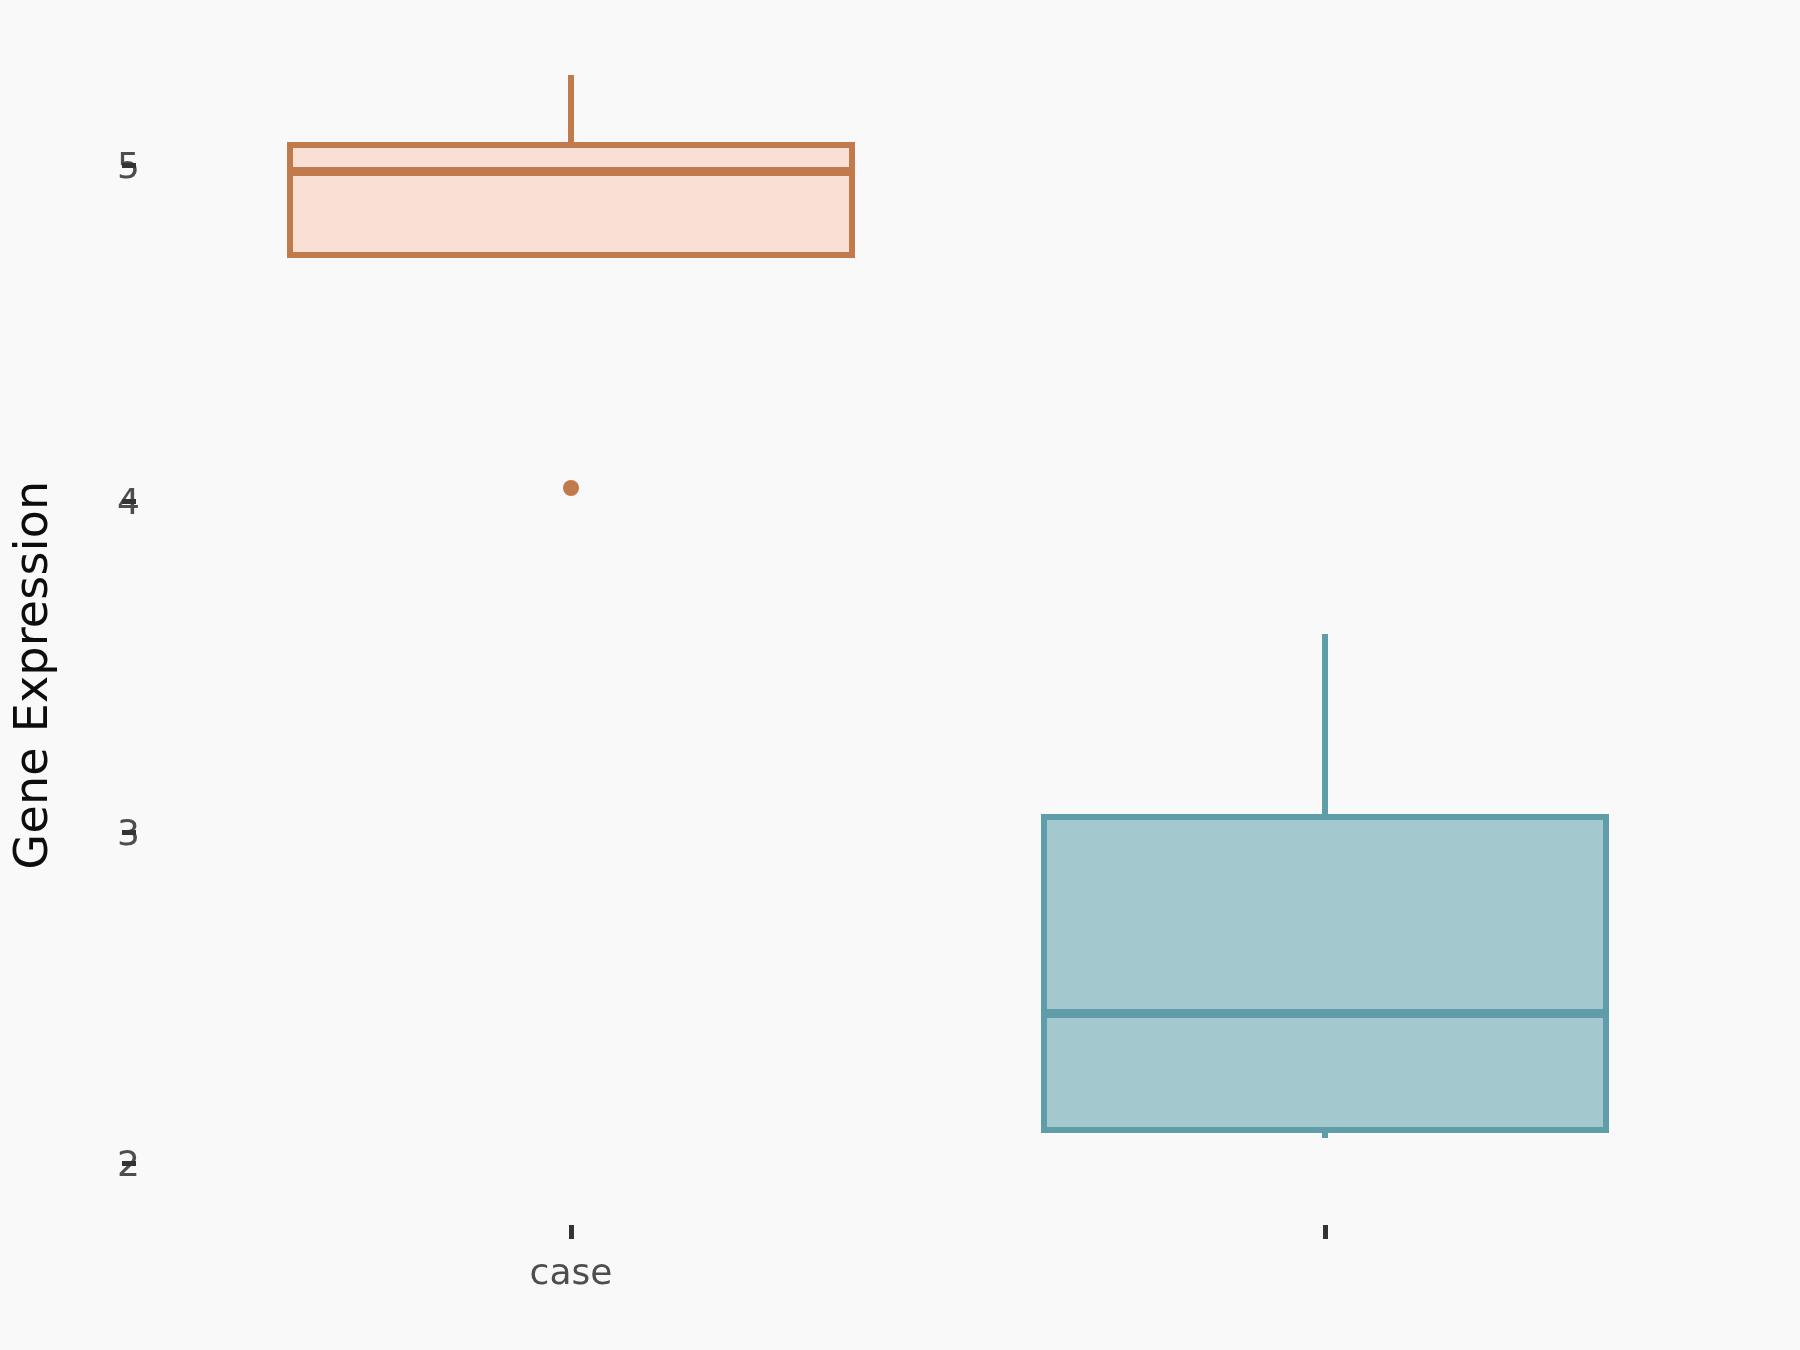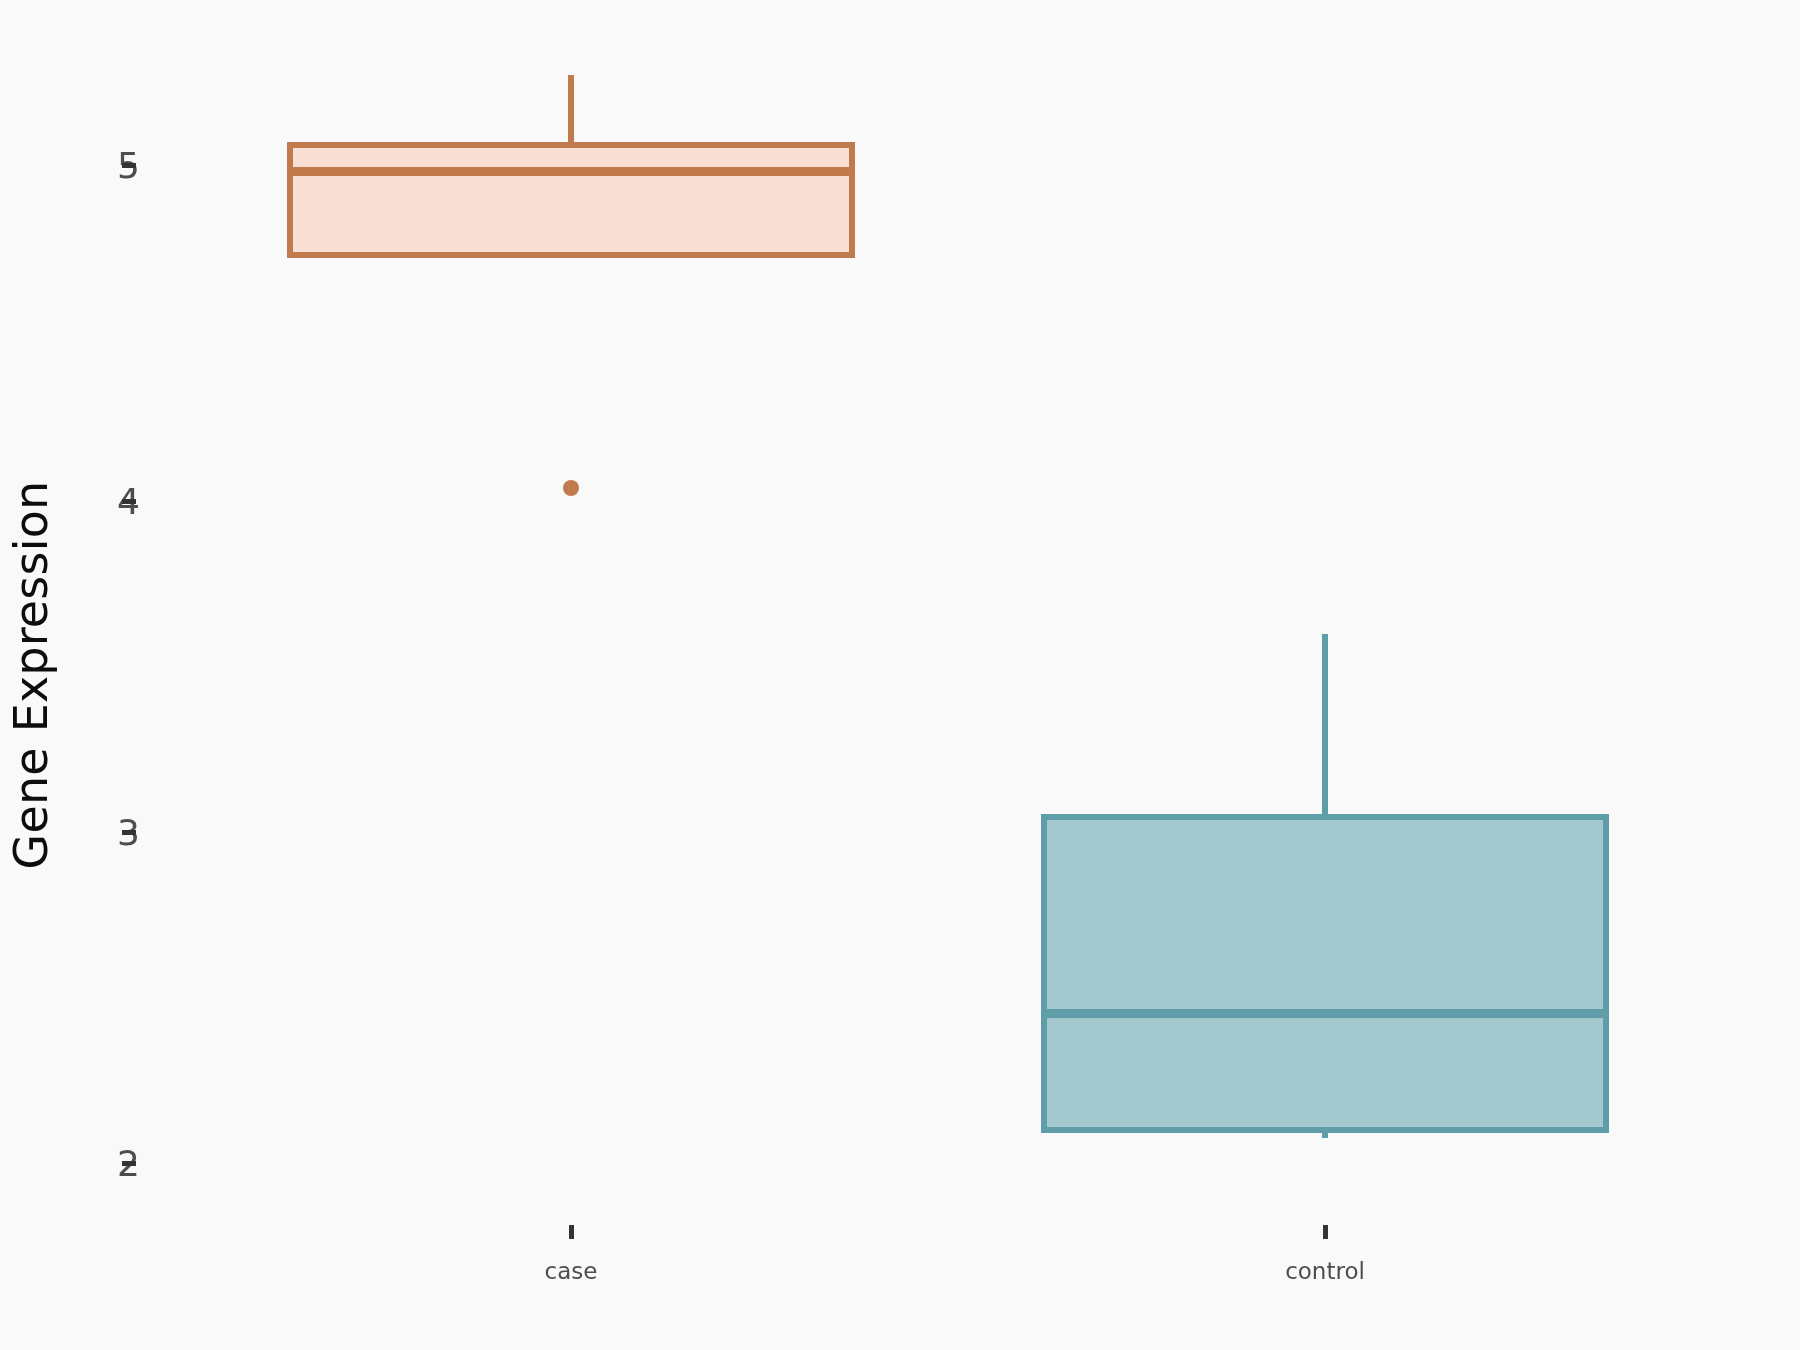--- a/index.html
+++ b/index.html
@@ -56,21 +56,21 @@
     background: #333333;
     left: 122px;
   }
   
   .x-tick-label {
     position: absolute;
     height: 46px;
     display: flex;
     align-items: center;
     justify-content: center;
-    font-size: 23px;
+    font-size: 36px;
     color: #4d4d4d;
   }
   .x-tick-mark {
     position: absolute;
     width: 5px;
     height: 14px;
     background: #333333;
   }
   
   .box-rect {
@@ -130,16 +130,15 @@
     <div class="box-rect" style="left: 1041px; top: 813.7px; width: 568px; height: 319.36px; background: rgb(163, 200, 205); border: 6px solid rgb(95, 158, 168);"></div>
 
     <div class="median-line" style="left: 1041px; top: 1008.8px; width: 568px; height: 9px; background: rgb(95, 158, 168);"></div>
 
     <div class="whisker-line" style="left: 1322px; top: 1128.06px; height: 10px; background: rgb(95, 158, 168);"></div>
 
     <div class="x-tick-mark" style="left:569px; top:1225px;"></div>
     <div class="x-tick-label" style="left:421px; top:1248px; width:300px;">case</div>
 
     <div class="x-tick-mark" style="left:1323px; top:1225px;"></div>
-    <div class="x-tick-label" style="left:1175px; top:1248px; width:300px;">control</div>
 
   </div>
 </div>
 
 </body></html>

